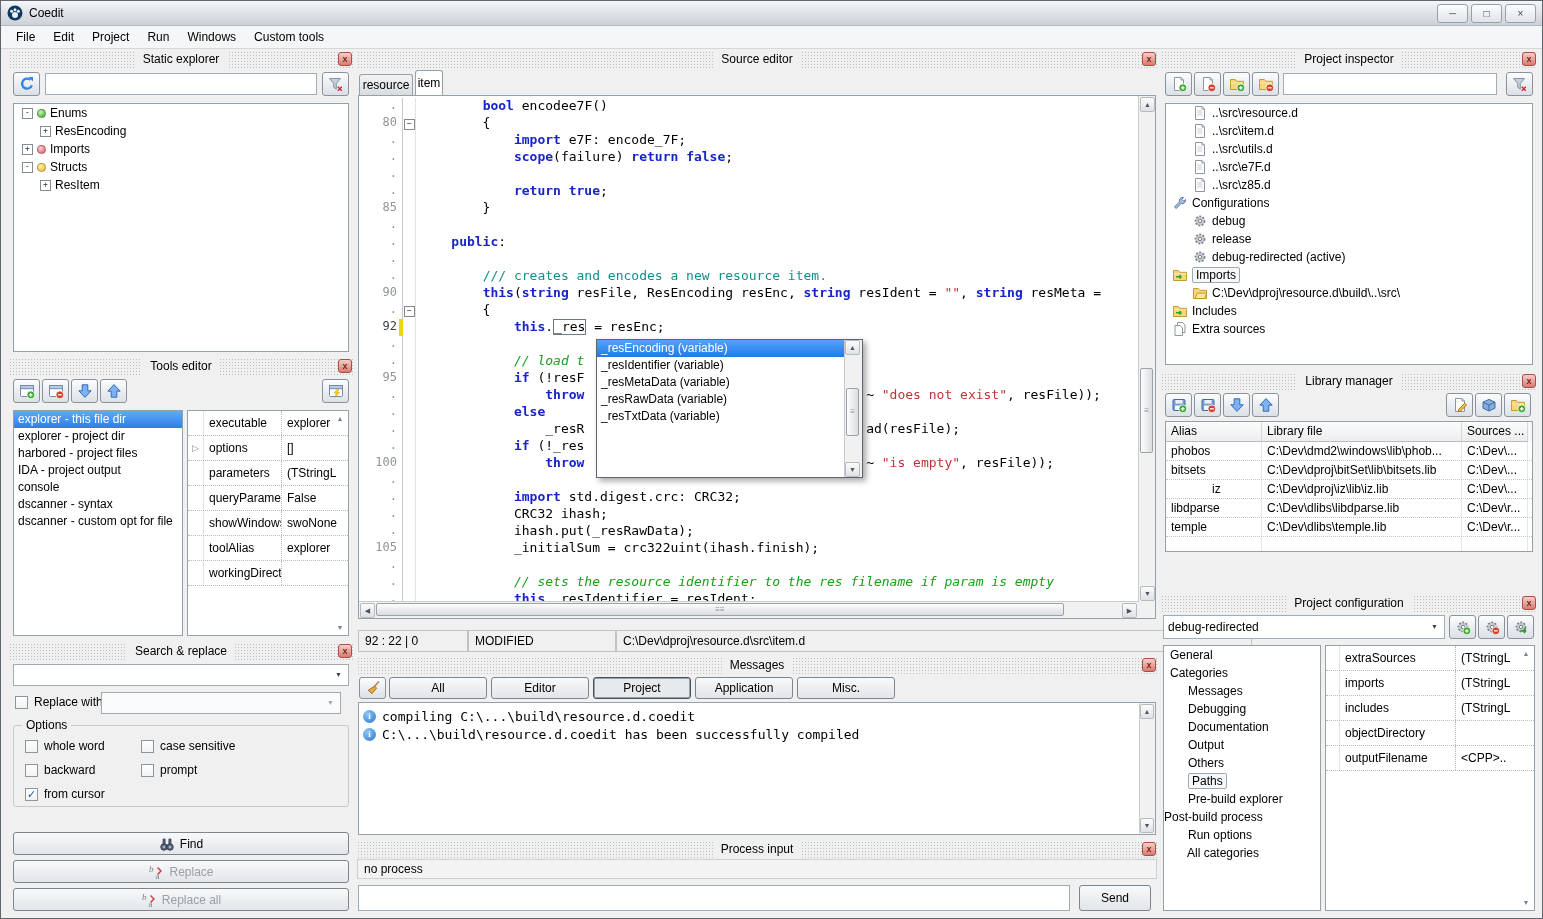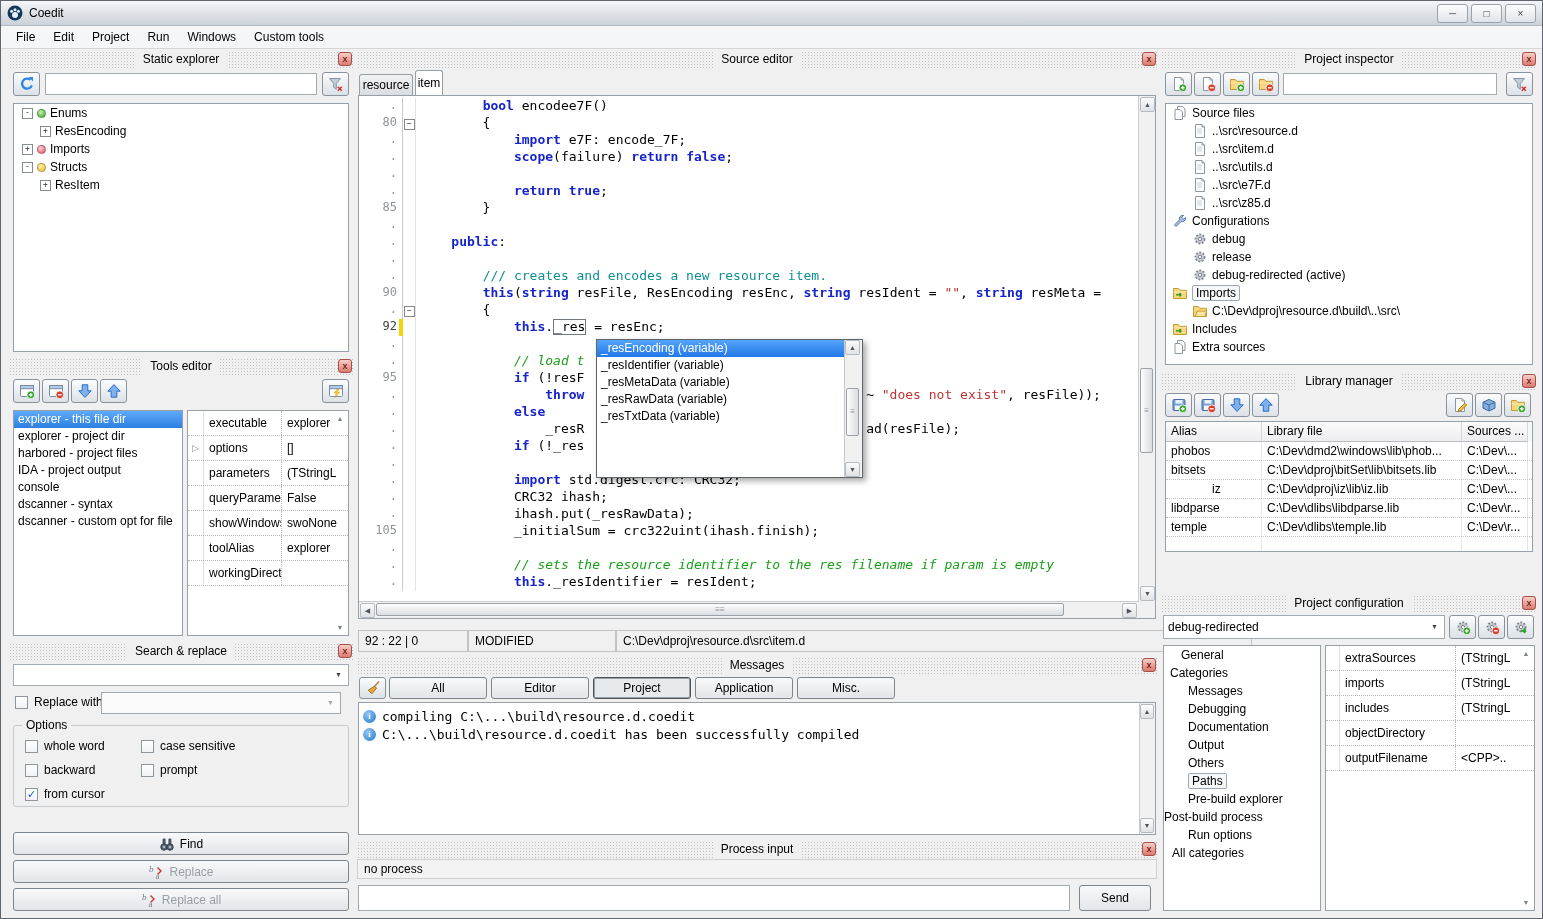--- a/index.html
+++ b/index.html
@@ -343,20 +343,21 @@
           <div class="cl"><span class="lg">90</span><span class="lf"></span><span class="ctext"><span>        </span><span class="k">this</span><span>(</span><span class="k">string</span><span> resFile, ResEncoding resEnc, </span><span class="k">string</span><span> resIdent = </span><span class="s">""</span><span>, </span><span class="k">string</span><span> resMeta =</span></span></div>
           <div class="cl"><span class="lg">.</span><span class="lf"><span class="foldbox">−</span></span><span class="ctext"><span>        {</span></span></div>
           <div class="cl"><span class="lg mark">92</span><span class="lf"></span><span class="ctext"><span>            </span><span class="k">this</span><span>.</span><span class="bx">_res</span><span> = resEnc;</span></span></div>
           <div class="cl"><span class="lg">.</span><span class="lf"></span><span class="ctext"></span></div>
           <div class="cl"><span class="lg">.</span><span class="lf"></span><span class="ctext"><span>            </span><span class="c">// load t</span></span></div>
           <div class="cl"><span class="lg">95</span><span class="lf"></span><span class="ctext"><span>            </span><span class="k">if</span><span> (!resF</span></span></div>
           <div class="cl"><span class="lg">.</span><span class="lf"></span><span class="ctext"><span>                </span><span class="k">throw</span><span>                                    ~ </span><span class="s">"does not exist"</span><span>, resFile));</span></span></div>
           <div class="cl"><span class="lg">.</span><span class="lf"></span><span class="ctext"><span>            </span><span class="k">else</span></span></div>
           <div class="cl"><span class="lg">.</span><span class="lf"></span><span class="ctext"><span>                _resR</span><span>                                    ad(resFile);</span></span></div>
           <div class="cl"><span class="lg">.</span><span class="lf"></span><span class="ctext"><span>            </span><span class="k">if</span><span> (!_res</span></span></div>
+          <div class="cl"><span class="lg">100</span><span class="lf"></span><span class="ctext"><span>                </span><span class="k">throw</span><span>                                    ~ </span><span class="s">"is empty"</span><span>, resFile));</span></span></div>
           <div class="cl"><span class="lg">.</span><span class="lf"></span><span class="ctext"></span></div>
           <div class="cl"><span class="lg">.</span><span class="lf"></span><span class="ctext"><span>            </span><span class="k">import</span><span> std.digest.crc: CRC32;</span></span></div>
           <div class="cl"><span class="lg">.</span><span class="lf"></span><span class="ctext"><span>            CRC32 ihash;</span></span></div>
           <div class="cl"><span class="lg">.</span><span class="lf"></span><span class="ctext"><span>            ihash.put(_resRawData);</span></span></div>
           <div class="cl"><span class="lg">105</span><span class="lf"></span><span class="ctext"><span>            _initialSum = crc322uint(ihash.finish);</span></span></div>
           <div class="cl"><span class="lg">.</span><span class="lf"></span><span class="ctext"></span></div>
           <div class="cl"><span class="lg">.</span><span class="lf"></span><span class="ctext"><span>            </span><span class="c">// sets the resource identifier to the res filename if param is empty</span></span></div>
           <div class="cl"><span class="lg">.</span><span class="lf"></span><span class="ctext"><span>            </span><span class="k">this</span><span>._resIdentifier = resIdent;</span></span></div>
         </div>
 
@@ -487,27 +488,20 @@
           </svg></span>
       </span>
     <input class="input" style="left: 122px; top: 22px; width: 214px;" value="">
     <span class="btn" style="right:4px;left:auto;top:21px;">
         <span class="ticon"><svg viewBox="0 0 16 16">
             <path d="M1.5 2.5h11L8.3 7.5v5.6l-2.6-1.8V7.5z" fill="#c2cdd8" stroke="#8694a4"></path>
             <path d="M9.8 10.8l4 4M13.8 10.8l-4 4" stroke="#d03030" stroke-width="1.5"></path>
           </svg></span>
       </span>
     <div class="tree" style="left:4px;top:52px;width:368px;height:262px;" id="pi-tree">
-        <div class="trow" style="padding-left: 6px;">
-          <span class="ticon"><svg viewBox="0 0 16 16">
-              <path d="M5.5 1.5h5l2.5 2.5v7.5h-7.5z" fill="#fff" stroke="#8d97a3"></path>
-              <path d="M3 4.5h5l2.5 2.5V14.5H3z" fill="#fff" stroke="#8d97a3"></path>
-            </svg></span>
-          <span>Source files</span>
-        </div>
         <div class="trow" style="padding-left: 26px;">
           <span class="ticon"><svg viewBox="0 0 16 16">
               <path d="M3.5 1.5h6.5l2.5 2.5v10.5H3.5z" fill="#fff" stroke="#8d97a3"></path>
               <path d="M10 1.5V4h2.5" fill="none" stroke="#8d97a3"></path>
               <path d="M5.2 6h5M5.2 8h5M5.2 10h5" stroke="#c2cad4" stroke-width="0.9"></path>
             </svg></span>
           <span>..\src\resource.d</span>
         </div>
         <div class="trow" style="padding-left: 26px;">
           <span class="ticon"><svg viewBox="0 0 16 16">
@@ -730,21 +724,21 @@
           </svg></span>
       </span>
     <span class="btn" style="left:346px;top:20px;">
         <span class="ticon"><svg viewBox="0 0 16 16">
             <circle cx="8" cy="8" r="4.6" fill="#c9ccd2" stroke="#7d838c" stroke-width="1.7" stroke-dasharray="1.9 1.5"></circle>
             <circle cx="8" cy="8" r="1.7" fill="#f2f3f5" stroke="#7d838c"></circle>
             <path d="M7.5 11.8h5.4m0 0l-2.1-2.1m2.1 2.1l-2.1 2.1" stroke="#2ea02c" stroke-width="1.7" fill="none"></path>
           </svg></span>
       </span>
     <div class="tree" style="left:2px;top:50px;width:158px;height:266px;" id="pc-tree">
-        <div class="trow" style="padding-left: 6px; margin-left: 11px;">
+        <div class="trow" style="padding-left: 6px;">
           <span>General</span>
         </div>
         <div class="trow" style="padding-left: 6px;">
           <span>Categories</span>
         </div>
         <div class="trow" style="padding-left: 24px;">
           <span>Messages</span>
         </div>
         <div class="trow" style="padding-left: 24px;">
           <span>Debugging</span>
@@ -763,21 +757,21 @@
         </div>
         <div class="trow" style="padding-left: 24px;">
           <span>Pre-build explorer</span>
         </div>
         <div class="trow" style="">
           <span>Post-build process</span>
         </div>
         <div class="trow" style="padding-left: 24px;">
           <span>Run options</span>
         </div>
-        <div class="trow" style="padding-left: 8px;">
+        <div class="trow" style="padding-left: 23px;">
           <span>All categories</span>
         </div>
       </div>
     <div class="pgrid" style="left:164px;top:50px;width:210px;height:266px;" id="pc-grid">
         <div class="prow">
           <span class="pcell pgut" style="width: 14px;"></span>
           <span class="pcell pkey" style="width: 116px;">extraSources</span>
           <span class="pcell pval" style="flex: 1 1 0%;">(TStringL</span>
         </div>
         <div class="prow">

